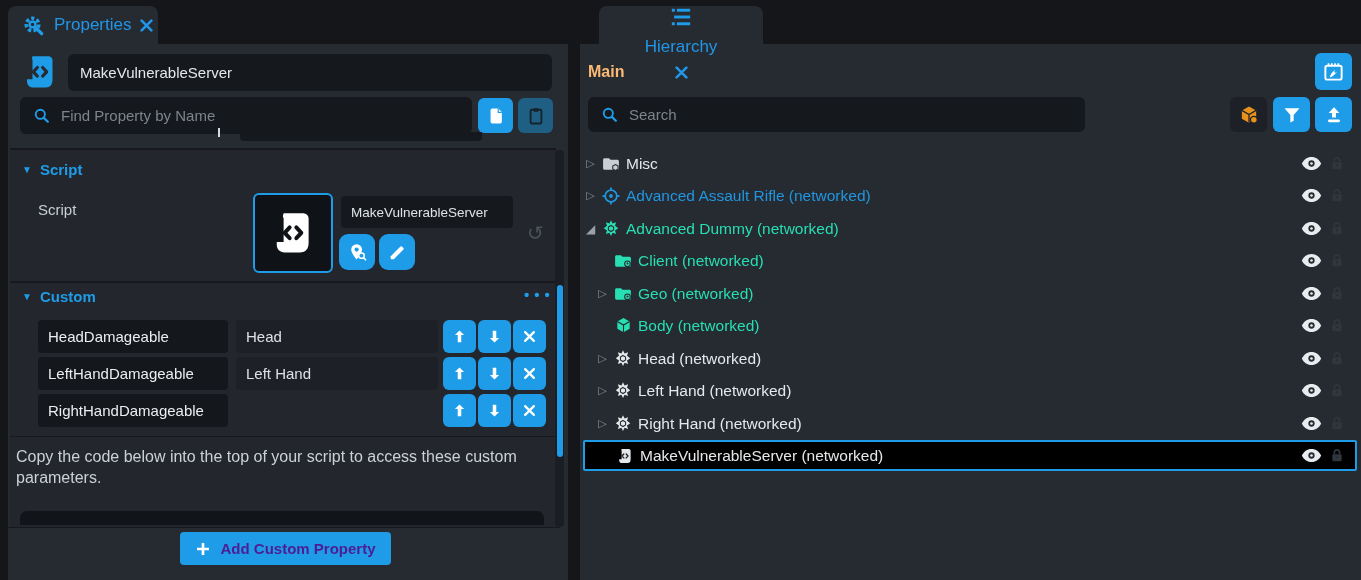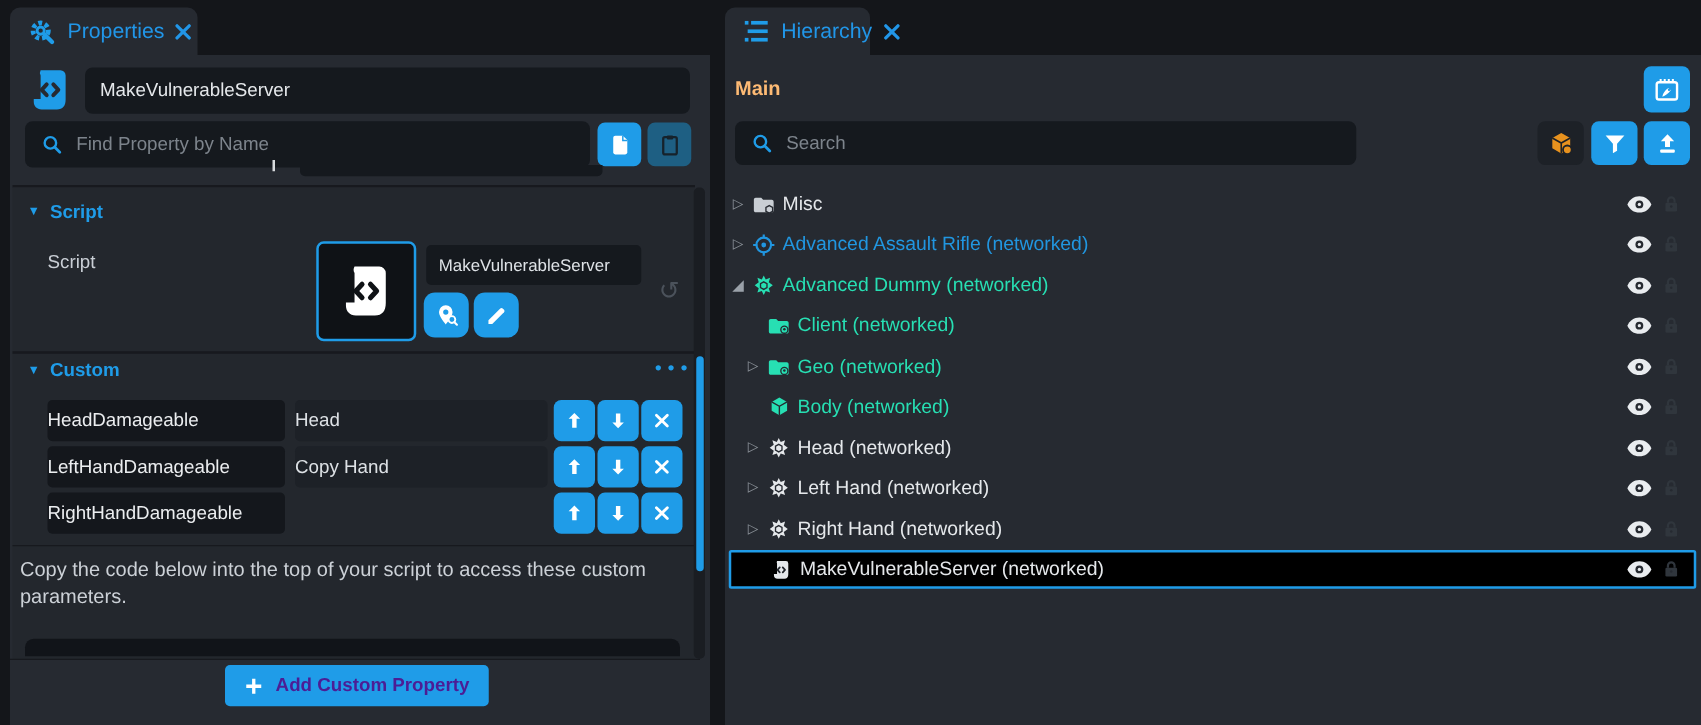--- a/index.html
+++ b/index.html
@@ -28,21 +28,21 @@
   .btn-dark{background:#1d2127;}
   
   .sec-head{position:absolute;display:flex;align-items:center;gap:8px;color:#1f9ce8;
             font-weight:bold;font-size:15px;}
   .sec-tri{font-size:10px;color:#1f9ce8;}
   .divider{position:absolute;height:2px;background:#17191e;}
   .label{position:absolute;color:#c9ced5;font-size:15px;}
   .chip{position:absolute;background:#15191e;border-radius:4px;color:#dfe3e7;font-size:13.5px;
         display:flex;align-items:center;padding:0 10px;box-sizing:border-box;white-space:nowrap;}
   .field{position:absolute;border-radius:4px;font-size:15px;display:flex;align-items:center;
-         padding:0 0;box-sizing:border-box;white-space:nowrap;overflow:hidden;}
+         padding:0 10px;box-sizing:border-box;white-space:nowrap;overflow:hidden;}
   .f-name{background:#14171c;color:#eceef0;}
   .f-val{background:#1d2127;color:#dde1e5;}
   .ellipsis-icon::before{content:"\2022\2009\2022\2009\2022";color:#1f9ce8;font-size:15px;font-weight:bold;letter-spacing:1px;}
   .help{position:absolute;color:#ccd1d7;font-size:16px;line-height:1.32;}
   .reset{color:#4b525b;font-size:20px;line-height:1;}
   
   .trow{position:absolute;left:583px;width:774px;height:31px;display:flex;align-items:center;
         box-sizing:border-box;font-size:15.5px;}
   .trow .exp{width:15px;flex:none;font-size:11px;color:#8d939b;text-align:center;line-height:1;}
   .exp-collapsed::before{content:"\25B7";}
@@ -195,21 +195,21 @@
         <svg width="15" height="15" viewBox="0 0 24 24">
           <path d="M5 5l14 14M19 5 5 19" stroke="#fff" stroke-width="3.6" stroke-linecap="round"></path>
         </svg>
       </span>
   </div>
 
   <div class="field f-name" style="left:38px;top:357px;width:190px;height:33px;">
     <span>LeftHandDamageable</span>
   </div>
   <div class="field f-val" style="left:236px;top:357px;width:202px;height:33px;">
-    <span>Copy Hand</span>
+    <span>Left Hand</span>
   </div>
   <div class="btn btn-blue" style="left:443px;top:357px;width:33px;height:33px;">
     <span>
         <svg width="17" height="17" viewBox="0 0 24 24">
           <path d="M12 3.5 18.5 10h-4V20h-5V10h-4z" fill="#fff"></path>
         </svg>
       </span>
   </div>
   <div class="btn btn-blue" style="left:478px;top:357px;width:33px;height:33px;">
     <span>
@@ -266,21 +266,21 @@
         </svg>
     </span>
     <span style="font-weight:bold;font-size:15px;color:#4c1d95;">Add Custom Property</span>
   </div>
 
   <div class="sb-track" style="left:555px;top:150px;width:9px;height:377px;"></div>
   <div class="sb-thumb" style="left:557px;top:285px;width:6px;height:172px;"></div>
 
   <div class="panel" style="left:580px;width:781px;"></div>
 
-  <div class="tab" style="left:580px;width:116px;">
+  <div class="tab" style="left:599px;width:164px;flex-direction:column;">
     <span>
       <svg width="22" height="22" viewBox="0 0 24 24" style="color:#1f9ce8;">
         <rect x="2" y="3" width="3.2" height="3.2" fill="currentColor"></rect>
           <rect x="7.5" y="3" width="14.5" height="3.2" fill="currentColor"></rect>
         <rect x="4.5" y="10.4" width="17.5" height="3.2" fill="currentColor"></rect>
         <rect x="2" y="17.8" width="3.2" height="3.2" fill="currentColor"></rect>
           <rect x="7.5" y="17.8" width="14.5" height="3.2" fill="currentColor"></rect>
       </svg>
     </span>
     <span class="tab-title">Hierarchy</span>

